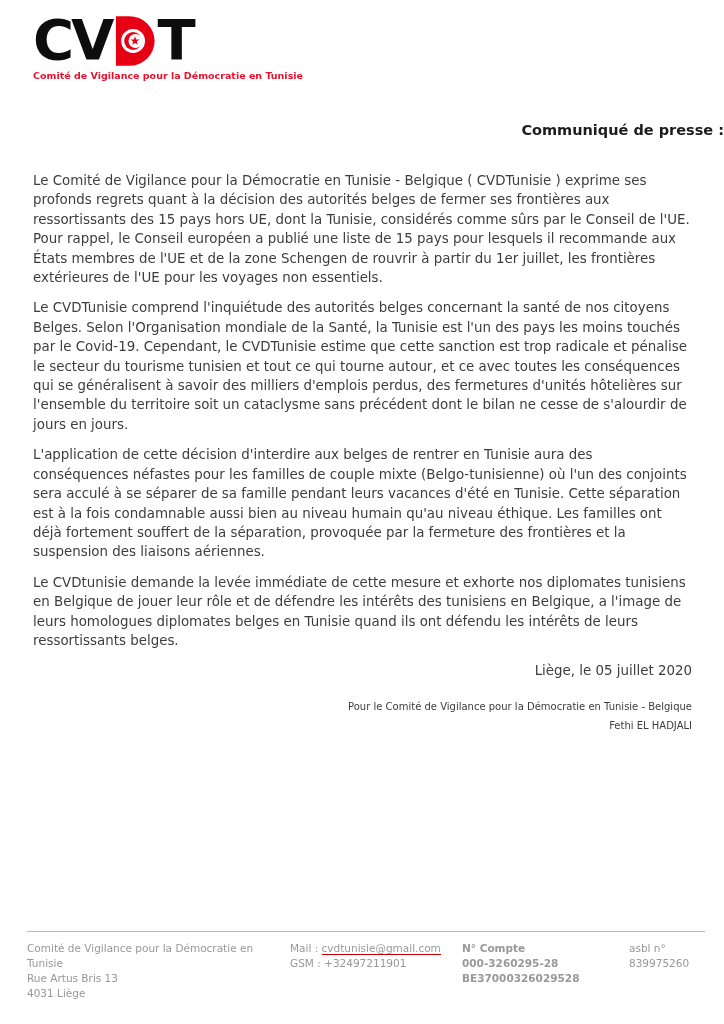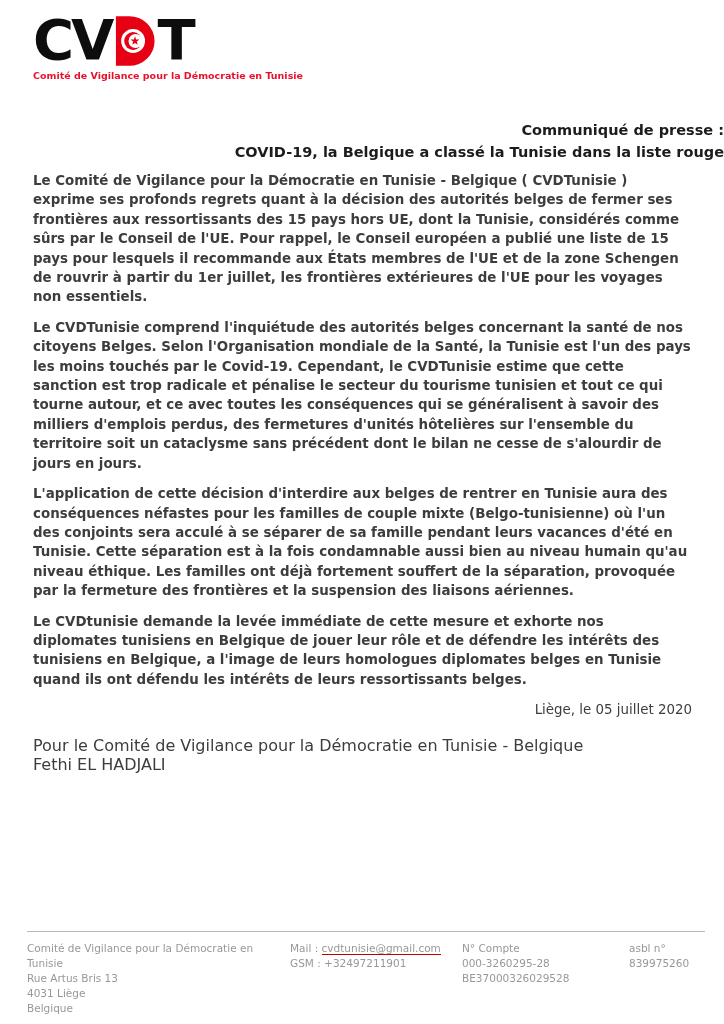--- a/index.html
+++ b/index.html
@@ -28,41 +28,41 @@
   }
 
   
   .title-block { position:absolute; top:119px; left:0; right:0; text-align:right; }
   .title-line { font-size:14.5px; font-weight:700; color:#1c1c1c; line-height:22px; }
 
   
   .content { position:absolute; top:171px; left:33px; right:32px; }
   .content p {
     font-size:13.4px; color:#3d3d3d; line-height:19.4px;
-    margin-bottom:11px; text-align:left;font-weight:bold;
+    margin-bottom:11px; text-align:left;
   }
   .dateline {
     font-size:13.4px; color:#3d3d3d; line-height:19.4px;
     text-align:right; margin-top:10px;
   }
   .signature { margin-top:16px; }
-  .signature div { font-size:16px; color:#3d3d3d; line-height:19.4px; }
+  .signature div { font-size:10px; color:#3d3d3d; line-height:19.4px;text-align:right; }
 
   
   .footer {
     position:absolute; left:27px; top:931px; width:678px;
     border-top:1px solid #b9b9b9;
     padding-top:9px;
     display:flex;
     color:#989898;
     font-size:10.5px; line-height:15px;
   }
   .footer .col1 { width:263px; }
   .footer .col2 { width:172px; }
-  .footer .col3 { width:167px; }
+  .footer .col3 { width:167px;font-weight:bold; }
   .footer .col4 { flex:1; }
   .email-link {
     color:#989898; text-decoration:none; cursor:pointer;
     border-bottom:1.5px solid #c00000; padding-bottom:0px;margin-top:20px;
   }
 </style>
 </head>
 <body>
 
 <div class="page">
@@ -77,21 +77,20 @@
         <circle cx="22.6" cy="27" r="7.4" fill="#ffffff"></circle>
         <polygon fill="#e70013" points="22,22 23.18,25.38 26.76,25.45 23.9,27.62 24.94,31.05 22,29 19.06,31.05 20.1,27.62 17.24,25.45 20.82,25.38"></polygon>
       </svg>
       <span class="logo-letters">T</span>
     </div>
     <div class="logo-subtitle">Comité de Vigilance pour la Démocratie en Tunisie</div>
   </div>
 
   <div class="title-block">
     <div class="title-line">Communiqué de presse :</div>
-    <div class="title-line">COVID-19, la Belgique a classé la Tunisie dans la liste rouge</div>
   </div>
 
   <div class="content">
     <p>Le Comité de Vigilance pour la Démocratie en Tunisie - Belgique ( CVDTunisie ) exprime ses profonds regrets quant à la décision des autorités belges de fermer ses frontières aux ressortissants des 15 pays hors UE, dont la Tunisie, considérés comme sûrs par le Conseil de l'UE. Pour rappel, le Conseil européen a publié une liste de 15 pays pour lesquels il recommande aux États membres de l'UE et de la zone Schengen de rouvrir à partir du 1er juillet, les frontières extérieures de l'UE pour les voyages non essentiels.</p>
     <p>Le CVDTunisie comprend l'inquiétude des autorités belges concernant la santé de nos citoyens Belges. Selon l'Organisation mondiale de la Santé, la Tunisie est l'un des pays les moins touchés par le Covid-19. Cependant, le CVDTunisie estime que cette sanction est trop radicale et pénalise le secteur du tourisme tunisien et tout ce qui tourne autour, et ce avec toutes les conséquences qui se généralisent à savoir des milliers d'emplois perdus, des fermetures d'unités hôtelières sur l'ensemble du territoire soit un cataclysme sans précédent dont le bilan ne cesse de s'alourdir de jours en jours.</p>
     <p>L'application de cette décision d'interdire aux belges de rentrer en Tunisie aura des conséquences néfastes pour les familles de couple mixte (Belgo-tunisienne) où l'un des conjoints sera acculé à se séparer de sa famille pendant leurs vacances d'été en Tunisie. Cette séparation est à la fois condamnable aussi bien au niveau humain qu'au niveau éthique. Les familles ont déjà fortement souffert de la séparation, provoquée par la fermeture des frontières et la suspension des liaisons aériennes.</p>
     <p>Le CVDtunisie demande la levée immédiate de cette mesure et exhorte nos diplomates tunisiens en Belgique de jouer leur rôle et de défendre les intérêts des tunisiens en Belgique, a l'image de leurs homologues diplomates belges en Tunisie quand ils ont défendu les intérêts de leurs ressortissants belges.</p>
 
     <div class="dateline">Liège, le 05 juillet 2020</div>
 
@@ -99,21 +98,20 @@
       <div>Pour le Comité de Vigilance pour la Démocratie en Tunisie - Belgique</div>
       <div>Fethi EL HADJALI</div>
     </div>
   </div>
 
   <div class="footer">
     <div class="col1">
       <div>Comité de Vigilance pour la Démocratie en Tunisie</div>
       <div>Rue Artus Bris 13</div>
       <div>4031 Liège</div>
-      <div>Belgique</div>
     </div>
     <div class="col2">
       <div>
         <span>Mail :</span>
         <a class="email-link">cvdtunisie@gmail.com</a>
       </div>
       <div>
         <span>GSM :</span>
         <span>+32497211901</span>
       </div>

